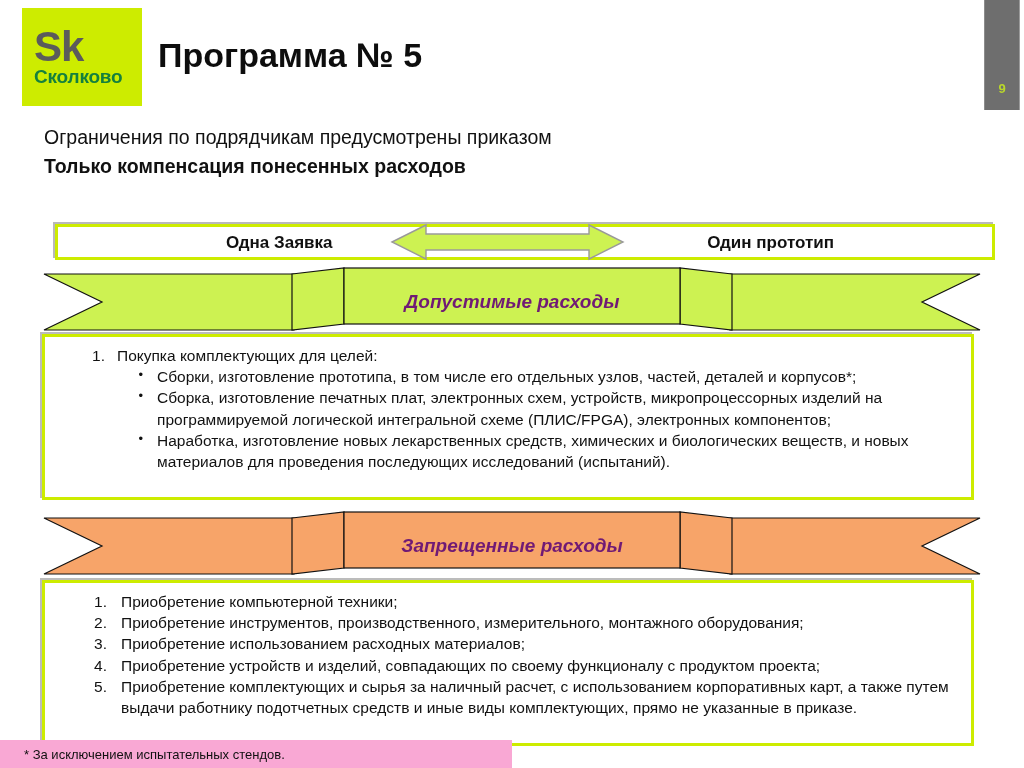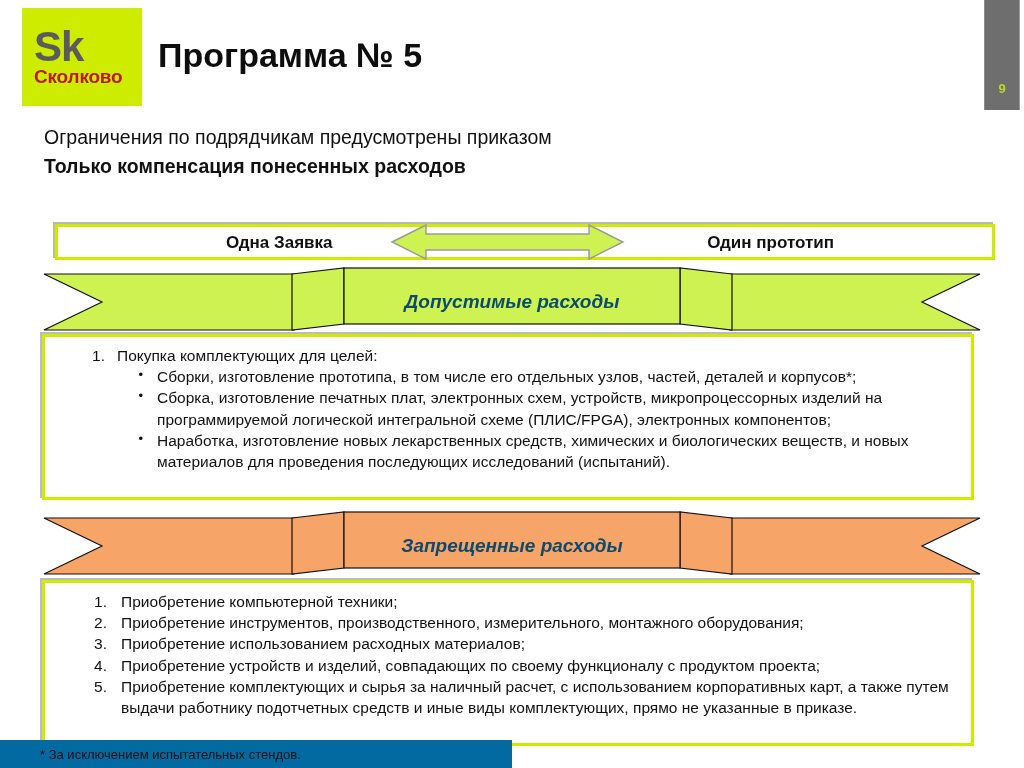--- a/index.html
+++ b/index.html
@@ -19,21 +19,21 @@
     display: flex; flex-direction: column;
     align-items: flex-start; justify-content: center;
     padding-left: 12px;
   }
   .logo-sk {
     font-size: 42px; font-weight: bold; color: #5b5b5b;
     line-height: 0.95; letter-spacing: -1px;
     font-family: "Liberation Sans", "DejaVu Sans", sans-serif;
   }
   .logo-word {
-    font-size: 19px; font-weight: bold; color: #b91c1c;
+    font-size: 19px; font-weight: bold; color: #15803d;
     line-height: 1.05; letter-spacing: -0.2px; margin-top: 1px;
   }
 
   .title-block { position: absolute; left: 158px; top: 12px; width: 790px; }
   .title-line {
     font-size: 34px; font-weight: bold; color: #0d0d0d;
     line-height: 1.30; white-space: nowrap; margin-top: 21px;
   }
 
   .pagebar {
@@ -75,21 +75,21 @@
   .dblarrow { position: absolute; left: 390px; top: 221px; width: 235px; height: 42px; }
 
   
   .ribbon-wrap { position: absolute; left: 44px; width: 936px; height: 68px; }
   .ribbon-green  { top: 268px; }
   .ribbon-orange { top: 512px; text-align: center; }
   .ribbon-wrap svg { display:block; width:100%; height:100%; overflow:visible; }
   .ribbon-text {
     position: absolute; left: 0; top: 0; width: 100%; height: 100%;
     display: flex; align-items: center; justify-content: center;
-    font-size: 19px; font-weight: bold; font-style: italic; color: #0c4a6e;
+    font-size: 19px; font-weight: bold; font-style: italic; color: #701a75;
     pointer-events: none;
   }
 
   
   .box {
     position: absolute; left: 42px; width: 932px;
     background: #ffffff;
     border: 3px solid #cdec00;
     box-shadow: -2px -2px 0 0 #bcbcbc;
     padding: 8px 12px 6px 12px;
@@ -108,23 +108,23 @@
   .lvl2 .mk { width: 14px; margin-right: 14px; font-size: 13px; line-height: 1.45; }
 
   
   .fbl { margin-left: 22px; }
   .fbl .mk { width: 28px; margin-right: 14px; }
 
   
   .footnote {
     position: absolute; left: 0; bottom: 0;
     width: 512px; height: 28px;
-    background: #0369a1;
+    background: #f9a8d4;
     display: flex; align-items: center;
-    padding-left: 40px;
+    padding-left: 24px;
     font-size: 13px; color: #111;
   }
 </style>
 </head>
 <body>
 
 <div class="slide">
 
   <div class="logo">
     <div class="logo-sk">Sk</div>

